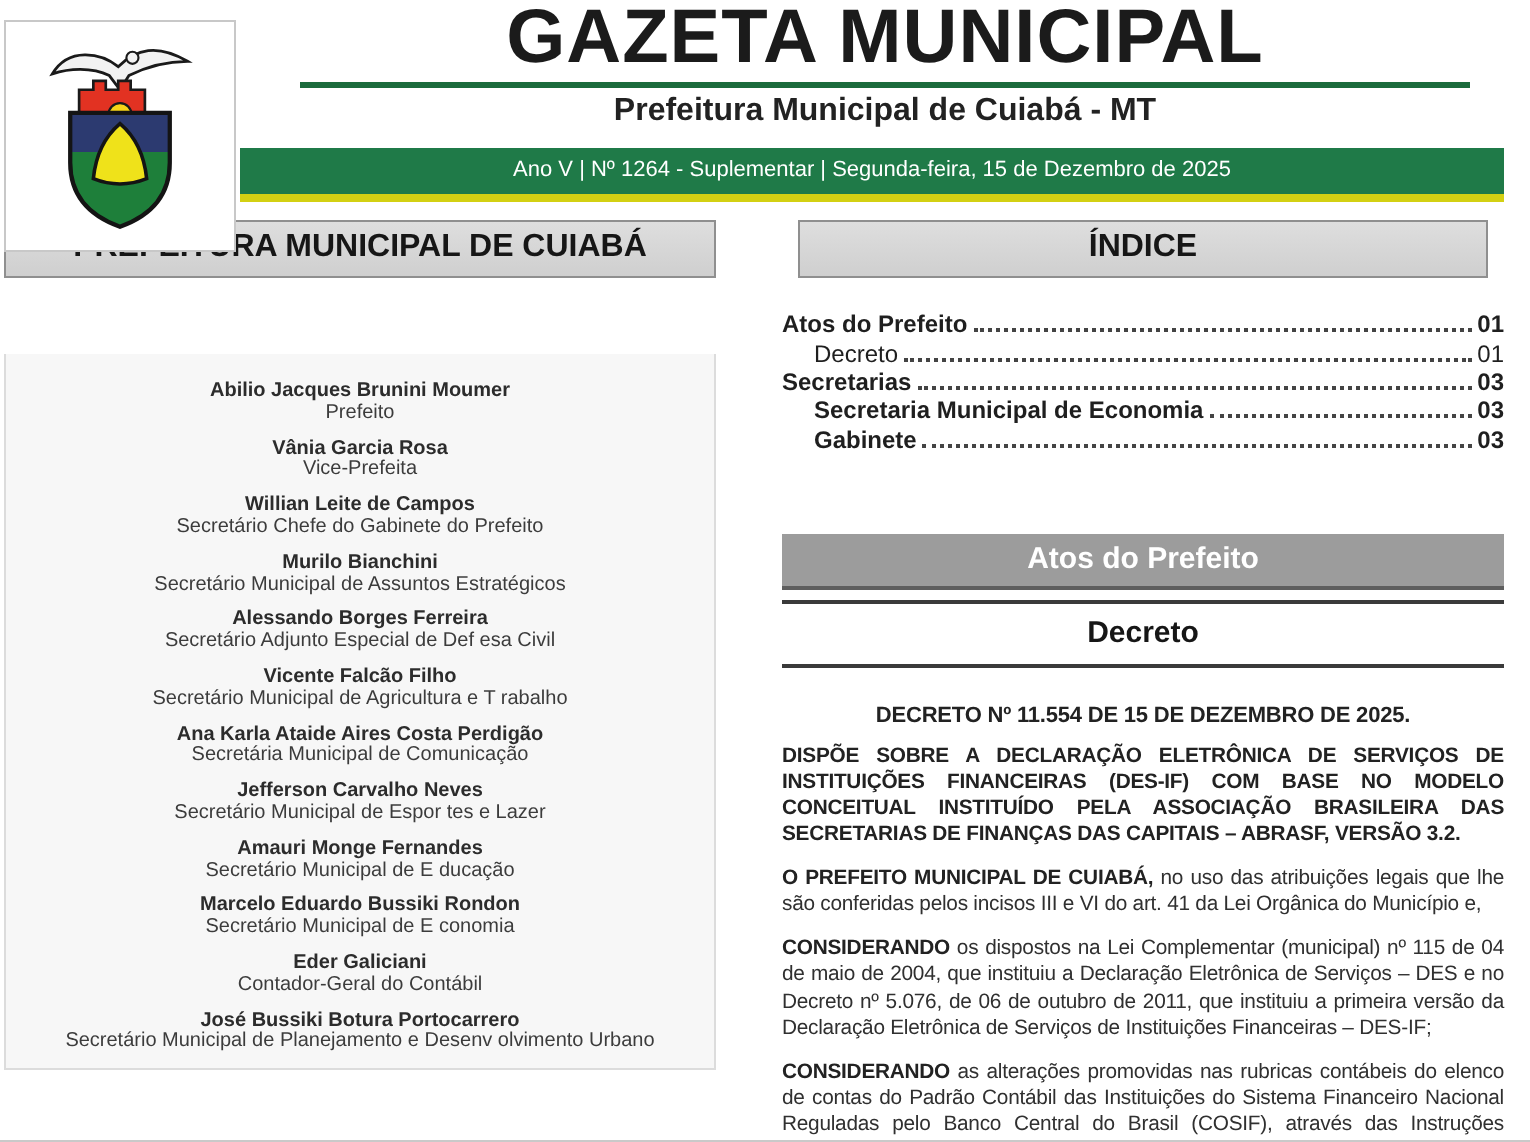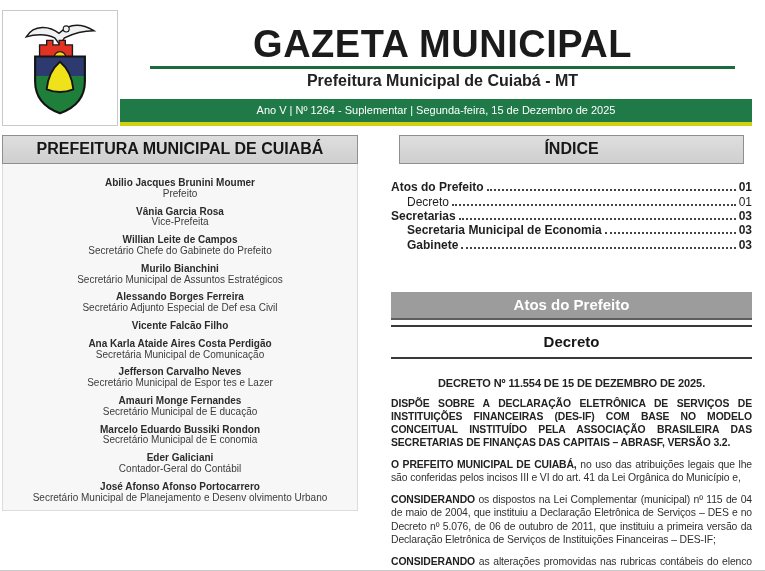--- a/index.html
+++ b/index.html
@@ -7,21 +7,21 @@
     position:relative; width:765px; height:571px; overflow:hidden;
     background:#fff; font-family:"Liberation Sans", sans-serif; color:#2e2e2e;
     border-bottom:1px solid #c9c9c9; box-sizing:border-box;
   }
   
   .logo-box{
     position:absolute; left:2px; top:10px; width:116px; height:116px;
     background:#fff; border:1px solid #c8c8c8; box-sizing:border-box;
     display:flex; align-items:center; justify-content:center;
   }
-  .masthead{ margin-left:120px; padding-top:25px; }
+  .masthead{ margin-left:120px; padding-top:0; }
   .gazette-title{
     text-align:center; font-size:38px; font-weight:bold; color:#1b1b1b;
     line-height:1.0; letter-spacing:0.5px;
   }
   .title-rule{ height:3px; background:#1b6b3c; margin:3px 30px 3px 30px; }
   .gazette-subtitle{
     text-align:center; font-size:16px; font-weight:bold; color:#222; margin-bottom:9px;
   }
   .date-banner{
     margin-right:13px; background:#1f7a48; color:#fff; text-align:center;
@@ -31,21 +31,21 @@
   
   .columns{ display:flex; margin-top:9px; height:427px; align-items:flex-start; }
   .left-panel{ width:356px; margin-left:2px; display:flex; flex-direction:column; box-sizing:border-box; }
   .box-header{
     background:linear-gradient(#dedede,#cfcfcf); border:1px solid #8f8f8f;
     text-align:center; font-weight:bold; font-size:16px; color:#161616;
     padding:4px 0 5px 0;
   }
   .roster{
     flex:1; background:#f7f7f7; border:1px solid #dcdcdc; border-top:none;
-    padding-top:14px; box-sizing:border-box; overflow:hidden;
+    padding-top:14px; box-sizing:border-box; overflow:hidden;margin-top:38px;
   }
   .official{ text-align:center; font-size:10px; line-height:1.08; margin-bottom:7px; color:#3c3c3c; }
   .official .name{ font-weight:bold; color:#2c2c2c; }
   .divider{ width:1px; background:#9a9a9a; margin-left:17px; }
   .right-panel{ flex:1; margin-left:15px; margin-right:13px; min-width:0; }
   .index-header{ margin:0 8px 0 8px; }
   
   .toc{ margin-top:17px; font-size:12px; color:#1f1f1f; }
   .toc-row{ display:flex; align-items:baseline; font-weight:bold; line-height:1.1; margin-bottom:1px; }
   .toc-row.normal{ font-weight:normal; }
@@ -126,20 +126,21 @@
           <div class="official">
             <div class="name">Murilo Bianchini</div>
             <div class="role">Secretário Municipal de Assuntos Estratégicos</div>
           </div>
           <div class="official">
             <div class="name">Alessando Borges Ferreira</div>
             <div class="role">Secretário Adjunto Especial de Def esa Civil</div>
           </div>
           <div class="official">
             <div class="name">Vicente Falcão Filho</div>
+            <div class="role">Secretário Municipal de Agricultura e T rabalho</div>
           </div>
           <div class="official">
             <div class="name">Ana Karla Ataide Aires Costa Perdigão</div>
             <div class="role">Secretária Municipal de Comunicação</div>
           </div>
           <div class="official">
             <div class="name">Jefferson Carvalho Neves</div>
             <div class="role">Secretário Municipal de Espor tes e Lazer</div>
           </div>
           <div class="official">
@@ -148,21 +149,21 @@
           </div>
           <div class="official">
             <div class="name">Marcelo Eduardo Bussiki Rondon</div>
             <div class="role">Secretário Municipal de E conomia</div>
           </div>
           <div class="official">
             <div class="name">Eder Galiciani</div>
             <div class="role">Contador-Geral do Contábil</div>
           </div>
           <div class="official">
-            <div class="name">José Afonso Afonso Portocarrero</div>
+            <div class="name">José Bussiki Botura Portocarrero</div>
             <div class="role">Secretário Municipal de Planejamento e Desenv olvimento Urbano</div>
           </div>
       </div>
     </div>
 
     <div class="divider"></div>
 
     <div class="right-panel">
       <div class="box-header index-header">ÍNDICE</div>
 

